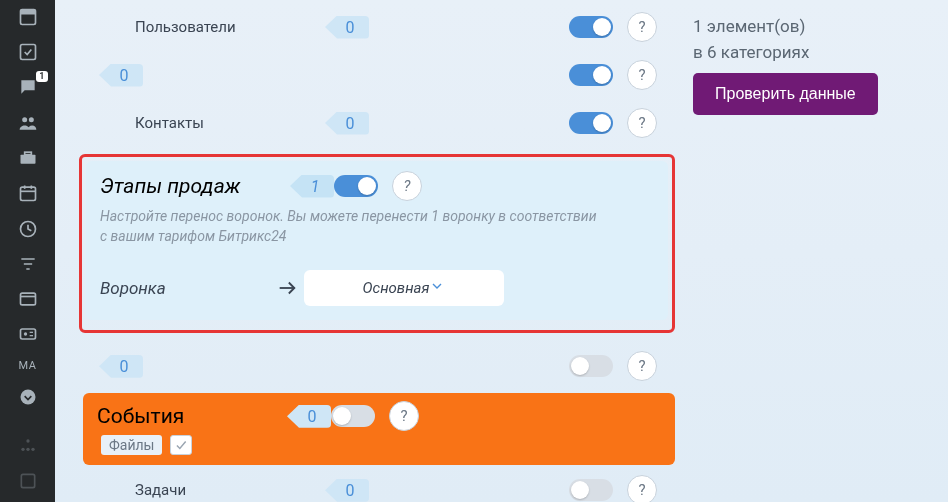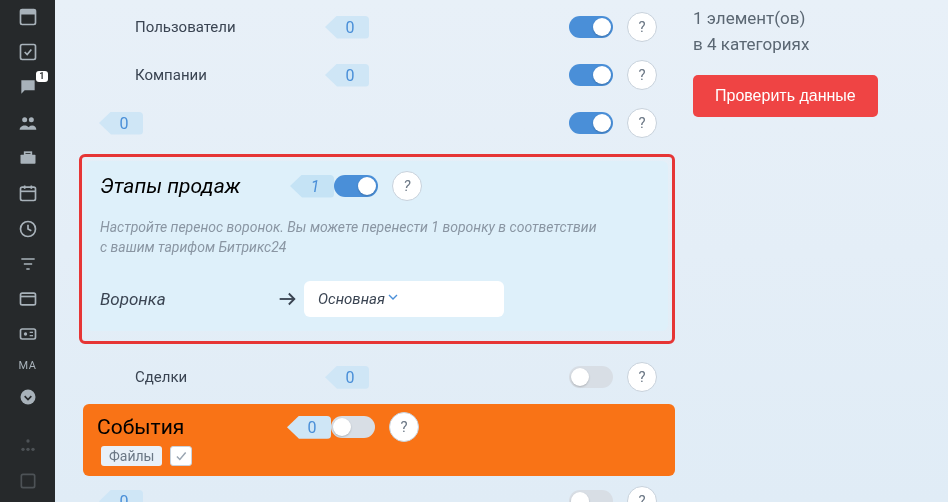--- a/index.html
+++ b/index.html
@@ -132,21 +132,21 @@
     padding: 10px 14px 14px 14px;
   }
   .hi-row1 {
     display: flex;
     align-items: center;
   }
   .hi-row1 .title { font-size: 21px; min-width: 190px; }
   .desc {
     font-size: 14px;
     color: #8a96a3;
-    margin-top: 17px;
+    margin-top: 6px;
     line-height: 1.4;
     max-width: 500px;
   }
   .funnel-row {
     display: flex;
     align-items: center;
     margin-top: 24px;
     gap: 6px;
   }
   .funnel-label {
@@ -162,21 +162,21 @@
   .arrow-right svg { width: 100%; height: 100%; stroke: currentColor; fill: none; stroke-width: 2; }
   .select {
     background: #fff;
     border-radius: 6px;
     padding: 8px 14px;
     font-size: 15px;
     color: #3a4452;
     width: 200px;
     display: flex;
     align-items: center;
-    justify-content: flex-start;
+    justify-content: center;
     cursor: pointer;
   }
   .select .chev { color: #4a8fd8; }
   .select .chev svg { width: 16px; height: 16px; stroke: currentColor; fill: none; stroke-width: 2; }
   .subrow {
     display: flex;
     align-items: flex-start;
     gap: 8px;
     margin-top: 4px;
     padding-left: 4px;
@@ -194,36 +194,36 @@
     border: 1px solid #c8d2dc;
     border-radius: 3px;
     background: #fff;
     display: flex;
     align-items: center;
     justify-content: center;
     color: #9aa5b1;
   }
   .checkmark svg { width: 14px; height: 14px; stroke: currentColor; fill: none; stroke-width: 2.5; }
   .side-panel {
-    padding: 6px 0 0 18px;
+    padding: 14px 0 0 18px;
   }
   .side-panel .line {
     font-size: 17px;
     color: #5b6773;
     line-height: 1.5;
   }
   .check-btn {
-    background: #ef4444;
+    background: #701a75;
     color: #fff;
     border: none;
     border-radius: 5px;
     padding: 12px 22px;
     font-size: 16px;
     cursor: pointer;
-    margin-top: 18px;
+    margin-top: 8px;
   }
   .events-block {
     background: #f97316;
     border-radius: 6px;
     padding: 8px 14px 10px 14px;
     margin-top: 2px;
   }
 </style>
 </head>
 <body>
@@ -323,30 +323,30 @@
       <span class="title">Пользователи</span>
       <span class="badge">0</span>
       <span class="spacer"></span>
       <div class="toggle on">
           <div class="knob"></div>
         </div>
       <div class="help">?</div>
     </div>
 
     <div class="row">
-      <span class="title">Компании</span>
       <span class="badge">0</span>
       <span class="spacer"></span>
       <div class="toggle on">
           <div class="knob"></div>
         </div>
       <div class="help">?</div>
     </div>
 
     <div class="row">
+      <span class="title">Контакты</span>
       <span class="badge">0</span>
       <span class="spacer"></span>
       <div class="toggle on">
           <div class="knob"></div>
         </div>
       <div class="help">?</div>
     </div>
 
     <div class="highlighted-block">
       <div class="highlighted-inner">
@@ -370,21 +370,20 @@
             <span>Основная</span>
             <span class="chev"><svg viewBox="0 0 24 24">
                   <polyline points="6 9 12 15 18 9"></polyline>
                 </svg></span>
           </div>
         </div>
       </div>
     </div>
 
     <div class="row">
-      <span class="title">Сделки</span>
       <span class="badge">0</span>
       <span class="spacer"></span>
       <div class="toggle off">
           <div class="knob"></div>
         </div>
       <div class="help">?</div>
     </div>
 
     <div class="events-block">
       <div class="hi-row1">
@@ -400,28 +399,29 @@
         <span class="sublabel">Файлы</span>
         <div class="checkmark">
             <svg viewBox="0 0 24 24">
               <polyline points="5 13 10 18 20 6"></polyline>
             </svg>
           </div>
       </div>
     </div>
 
     <div class="row">
+      <span class="title">Задачи</span>
       <span class="badge">0</span>
       <span class="spacer"></span>
       <div class="toggle off">
           <div class="knob"></div>
         </div>
       <div class="help">?</div>
     </div>
 
   </div>
 
   <div class="side-panel">
     <div class="line">1 элемент(ов)</div>
-    <div class="line">в 4 категориях</div>
+    <div class="line">в 6 категориях</div>
     <button class="check-btn">Проверить данные</button>
   </div>
 </div>
 
 </body></html>

